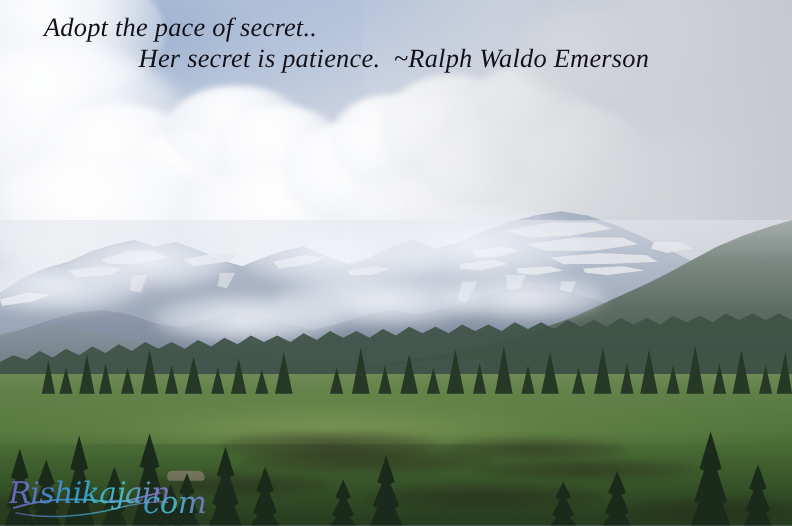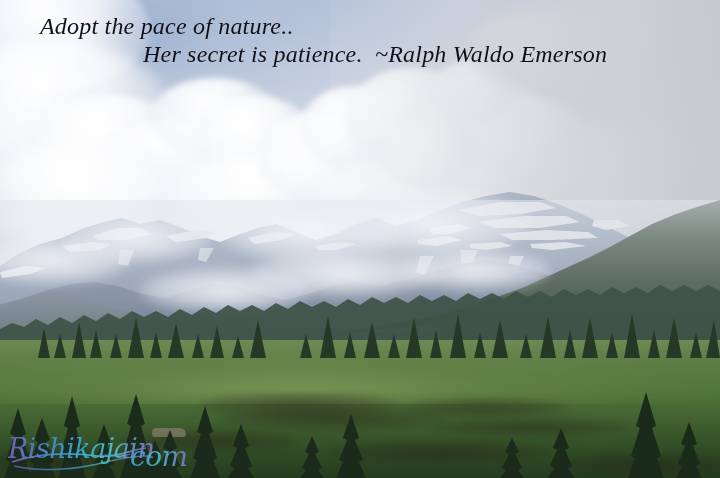--- a/index.html
+++ b/index.html
@@ -170,21 +170,21 @@
     text-shadow: 0 0 1px rgba(255,255,255,0.28);
   }
   .quote-line1 {
     position: absolute;
     left: 40px; top: 12px;
     font-size: 24px;
     line-height: 28px;
   }
   .quote-line2 {
     position: absolute;
-    left: 143px; top: 40px;
+    left: 126px; top: 40px;
     font-size: 24px;
     line-height: 28px;
   }
 
   
   .watermark {
     position: absolute;
     left: 6px;
     top: 432px;
     width: 200px;
@@ -447,21 +447,21 @@
 
       <path d="M500,126 L506,118 L502,116 L509,102 L505,100 L512,86 L519,100 L515,102 L522,116 L518,118 L524,126 Z"></path>
       <path d="M548,126 L554,116 L550,114 L557,98 L553,96 L561,76 L569,96 L565,98 L572,114 L568,116 L574,126 Z"></path>
       <path d="M628,126 L635,106 L631,104 L640,76 L636,74 L646,40 L656,74 L652,76 L661,104 L657,106 L664,126 Z"></path>
       <path d="M676,126 L682,114 L678,112 L685,94 L681,92 L689,70 L697,92 L693,94 L700,112 L696,114 L702,126 Z"></path>
       <path d="M144,126 L149,118 L146,116 L152,104 L149,102 L155,88 L161,102 L158,104 L164,116 L161,118 L166,126 Z"></path>
     </g>
   </svg>
 
   <div class="quote">
-    <div class="quote-line1">Adopt the pace of nature..</div>
+    <div class="quote-line1">Adopt the pace of secret..</div>
     <div class="quote-line2">Her secret is patience.  ~Ralph Waldo Emerson</div>
   </div>
 
   <div class="watermark">
     <div class="wm-text">Rishikajain</div>
     <div class="wm-com">com</div>
     <svg class="wm-swash" viewBox="0 0 200 44">
       <defs>
         <linearGradient id="wmg" x1="0" y1="0" x2="1" y2="0">
           <stop offset="0%" stop-color="#7a66c4"></stop>

